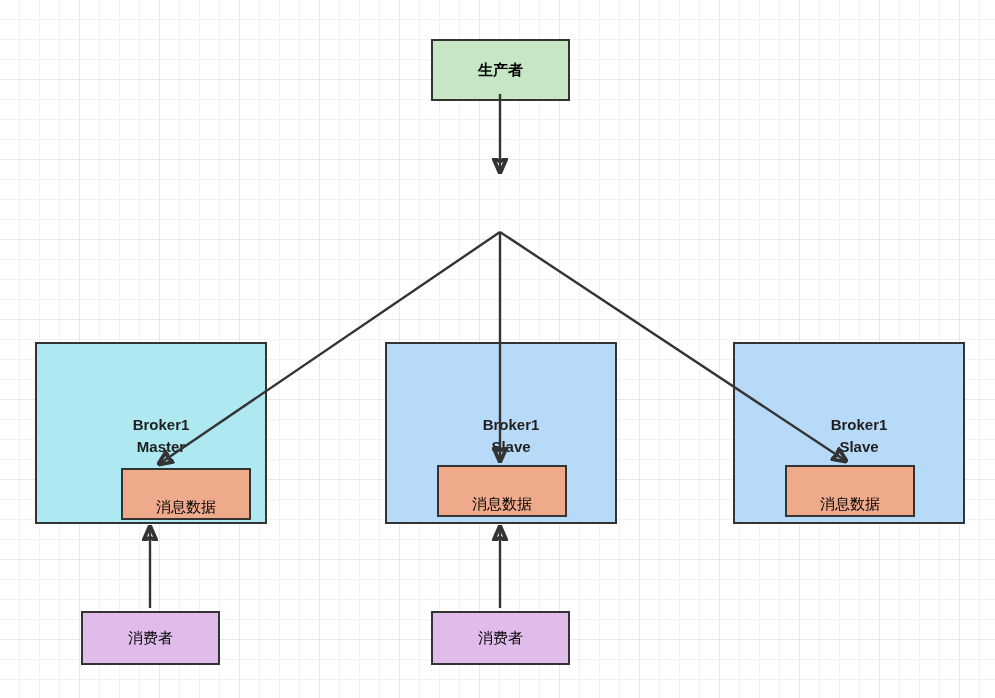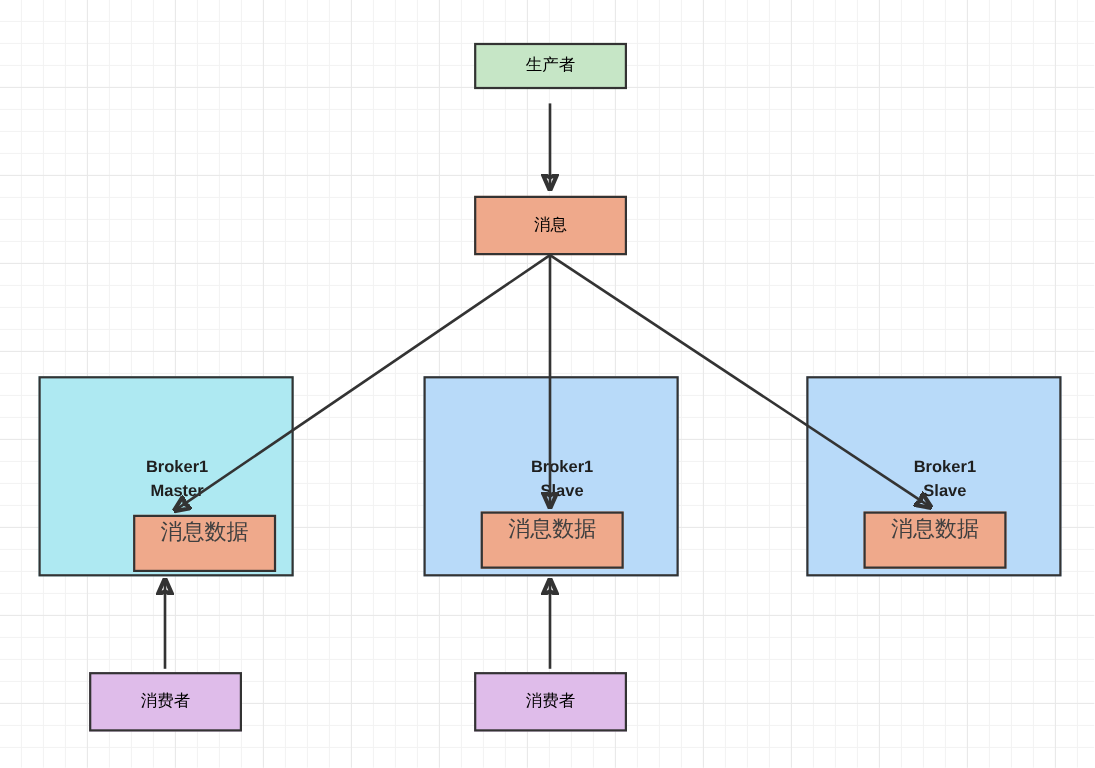--- a/index.html
+++ b/index.html
@@ -65,24 +65,24 @@
     text-align: center;
     z-index: 2;
     margin-left: 20px;
   }
   .inner-data {
     position: absolute;
     box-sizing: border-box;
     border: 2px solid #333333;
     background: #efa98b;
     display: flex;
-    align-items: flex-start;
+    align-items: flex-end;
     justify-content: center;
-    font-size: 20px;
-    color: #404040;
+    font-size: 15px;
+    color: #000000;
     z-index: 4;
   }
   svg.edges {
     position: absolute;
     left: 0;
     top: 0;
     width: 995px;
     height: 698px;
     z-index: 5;
     pointer-events: none;
@@ -111,27 +111,24 @@
 
     <line x1="500" y1="232" x2="500" y2="461" marker-end="url(#arrow)"></line>
 
     <line x1="500" y1="232" x2="846" y2="461" marker-end="url(#arrow)"></line>
 
     <line x1="150" y1="608" x2="150" y2="527" marker-end="url(#arrow)"></line>
 
     <line x1="500" y1="608" x2="500" y2="527" marker-end="url(#arrow)"></line>
   </svg>
 
-  <div class="node node-producer" style="left:431px; top:39px; width:139px; height:42px;">
+  <div class="node node-producer" style="left:431px; top:39px; width:139px; height:62px;font-weight:bold;">
     <span>生产者</span>
   </div>
 
-  <div class="node node-message" style="left:431px; top:178px; width:139px; height:54px;">
-    <span>消息</span>
-  </div>
 
   <div class="node node-broker-m broker" style="left:35px; top:342px; width:232px; height:182px;">
     <div class="broker-label">Broker1
 Master</div>
     <div class="inner-data" style="left:84px; top:124px; width:130px; height:52px;">
       <span>消息数据</span>
     </div>
   </div>
 
   <div class="node node-broker-s broker" style="left:385px; top:342px; width:232px; height:182px;">

